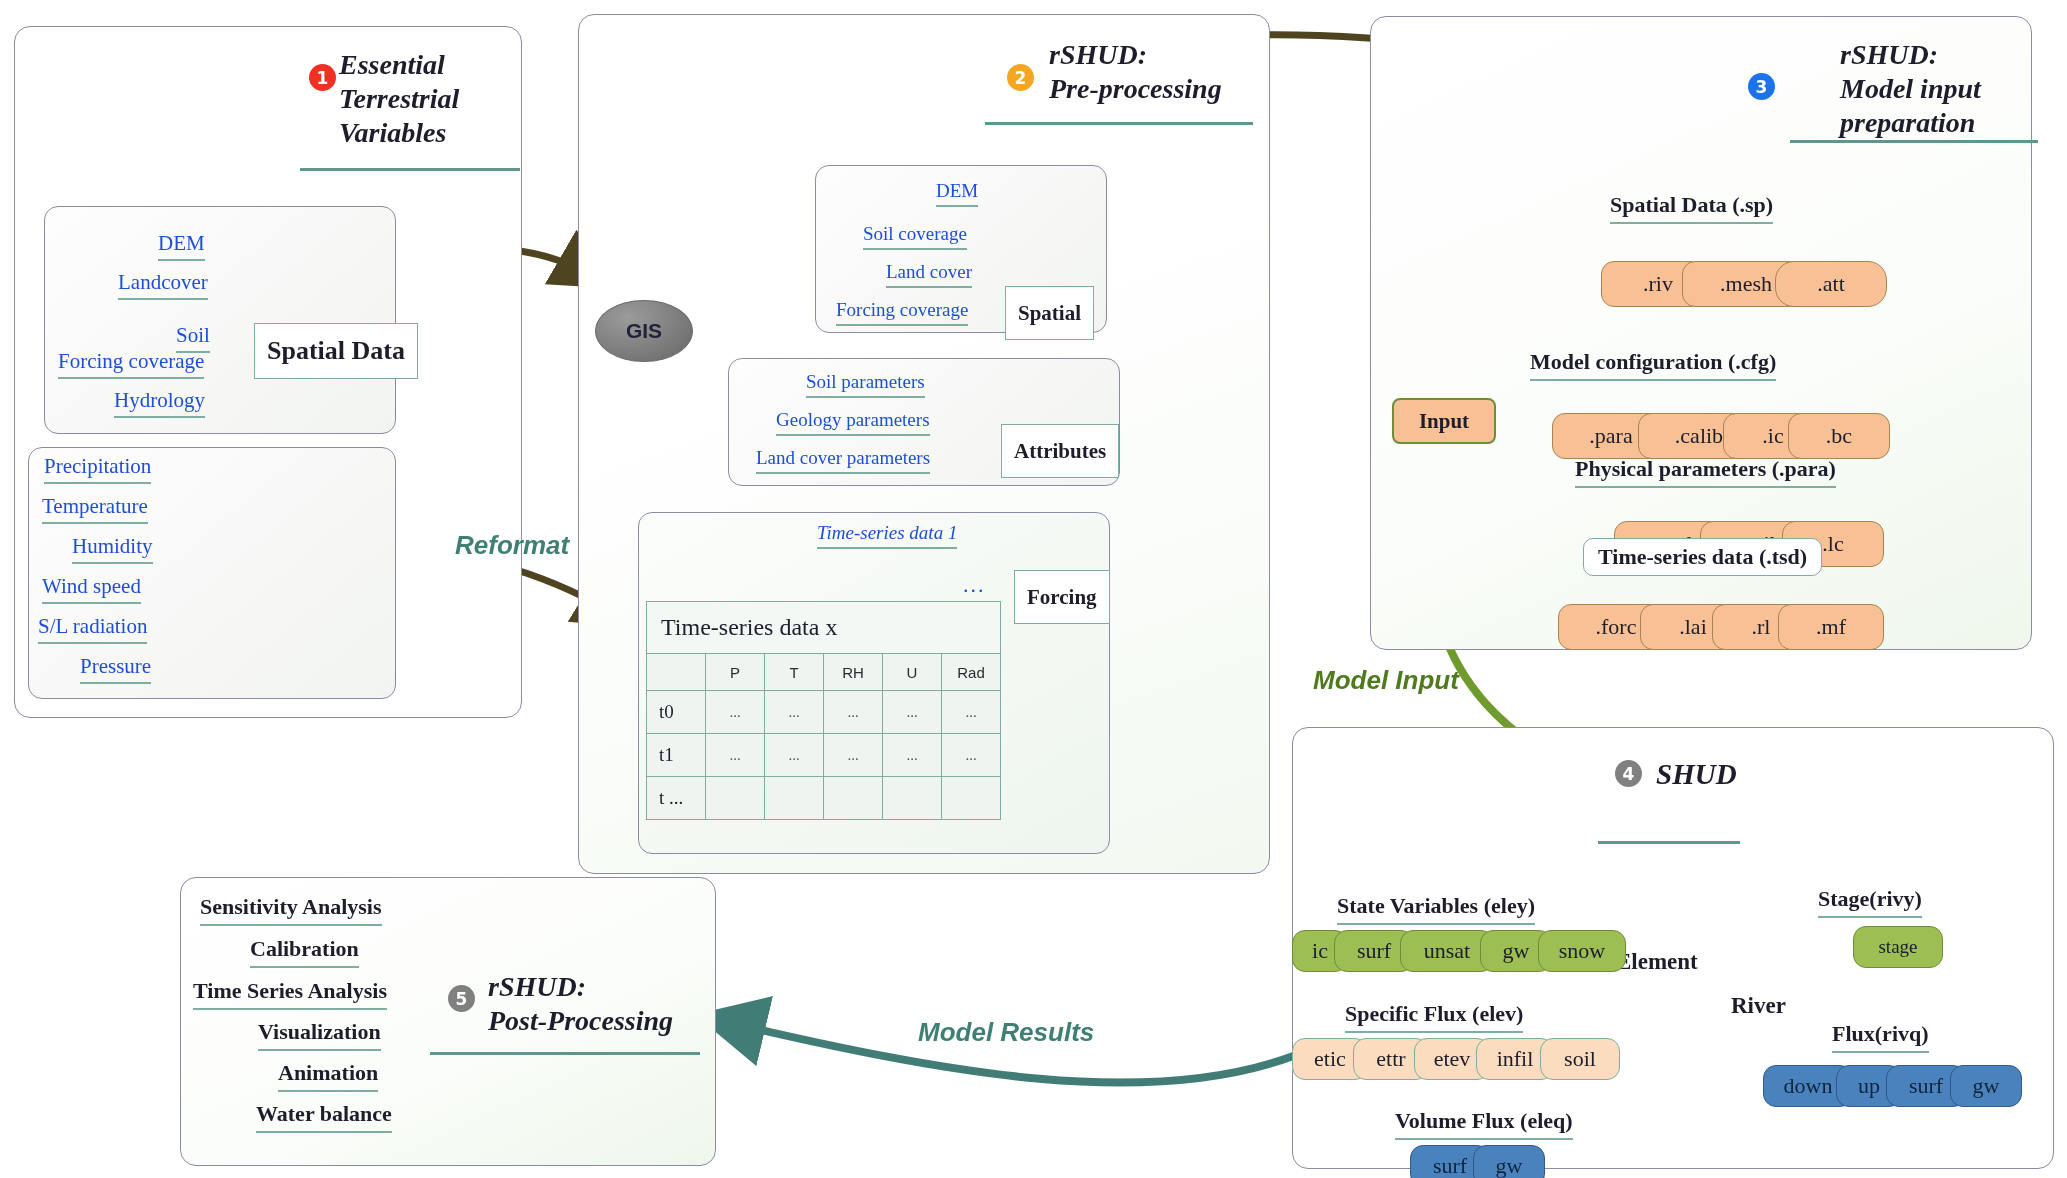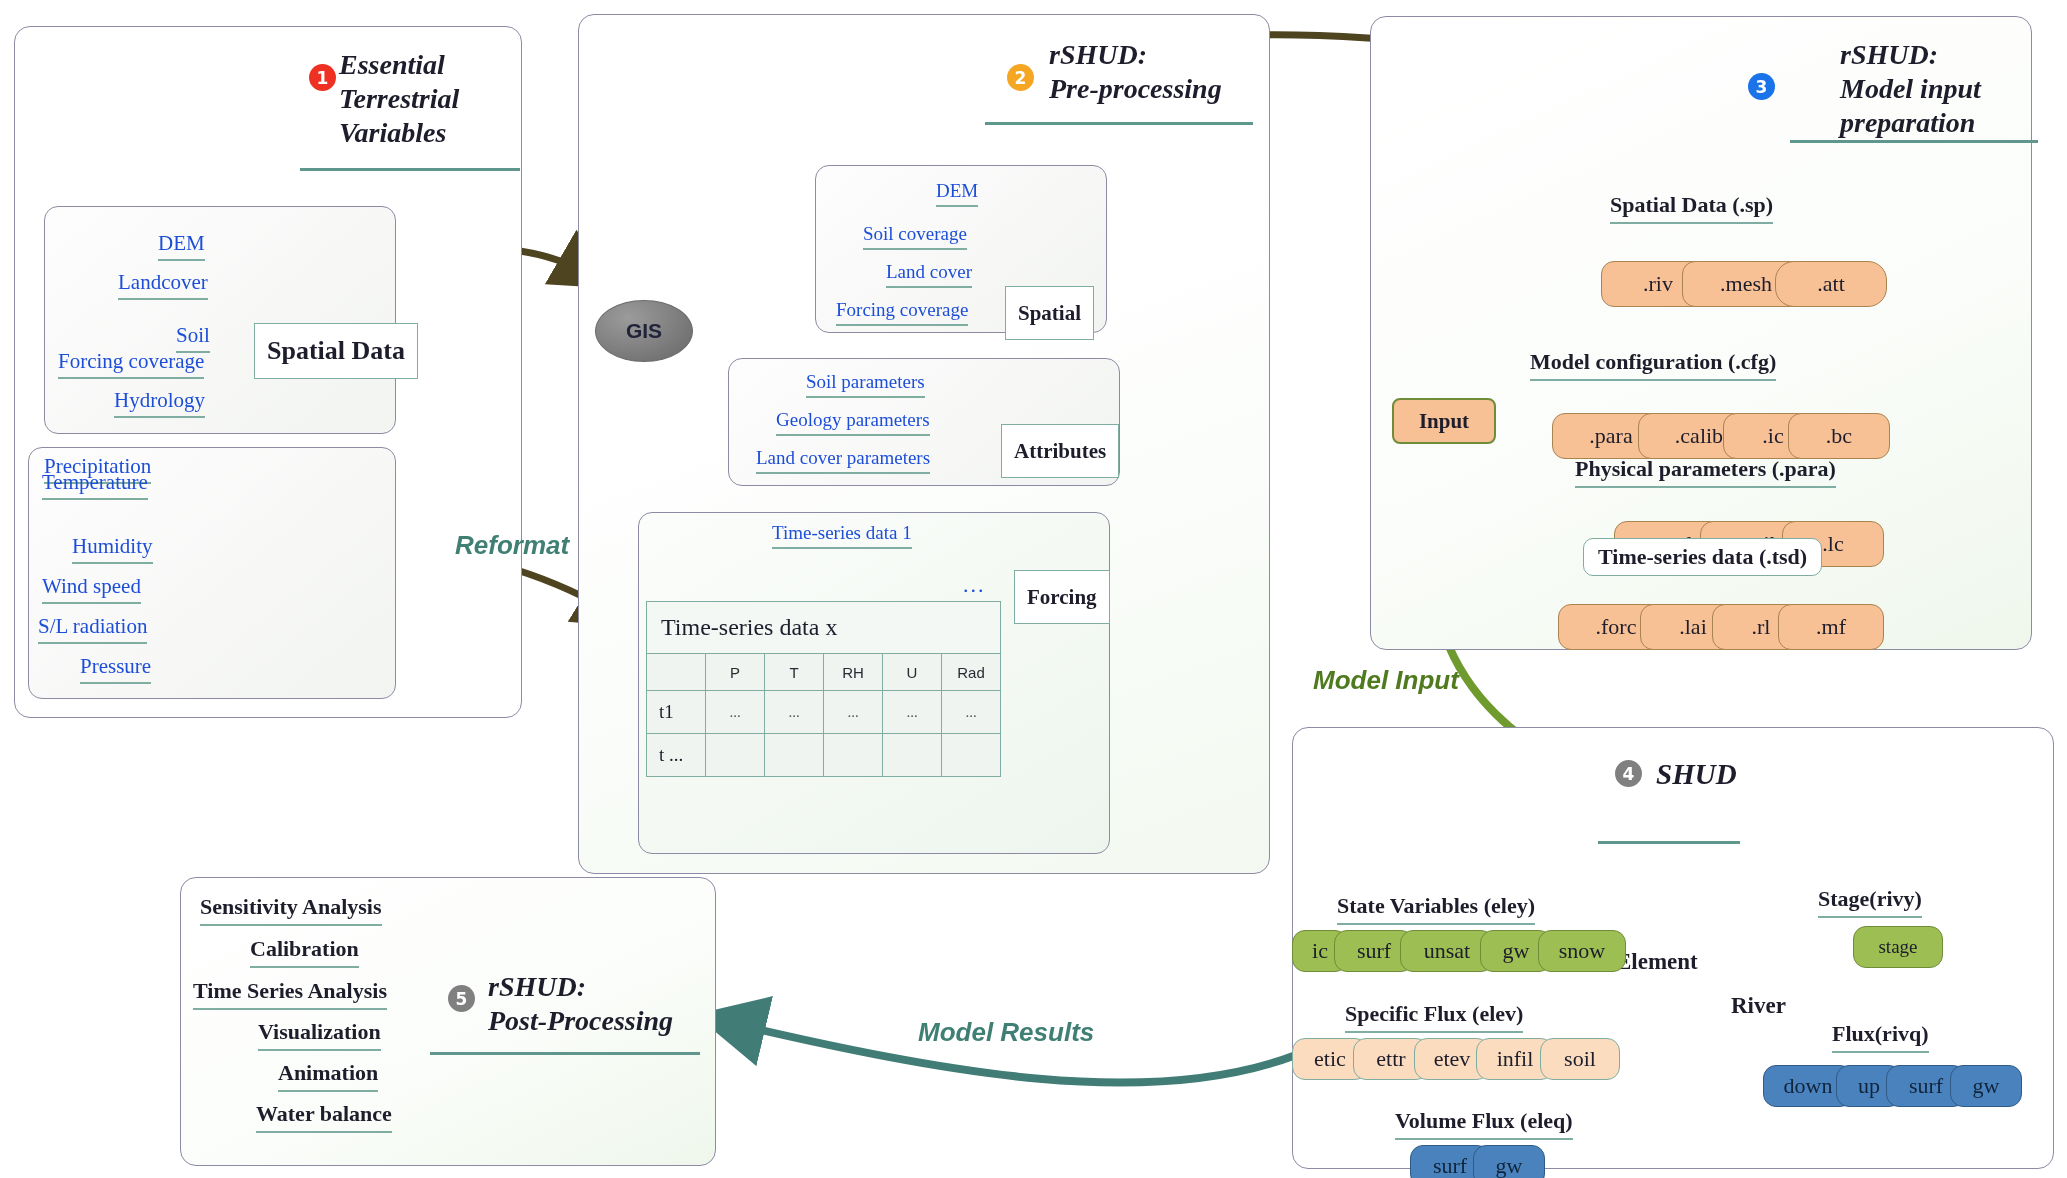--- a/index.html
+++ b/index.html
@@ -222,21 +222,21 @@
   <div class="groupbox" style="left:44px;top:206px;width:350px;height:226px;"></div>
   <div class="uline" style="left:158px;top:233px;">DEM</div>
   <div class="uline" style="left:118px;top:272px;">Landcover</div>
   <div class="uline" style="left:176px;top:325px;">Soil</div>
   <div class="uline" style="left:58px;top:351px;">Forcing coverage</div>
   <div class="uline" style="left:114px;top:390px;">Hydrology</div>
   <div class="framed" style="left:254px;top:323px;height:40px;">Spatial Data</div>
 
   <div class="groupbox" style="left:28px;top:447px;width:366px;height:250px;"></div>
   <div class="uline" style="left:44px;top:456px;">Precipitation</div>
-  <div class="uline" style="left:42px;top:472px;">Temperature</div>
+  <div class="uline" style="left:42px;top:496px;">Temperature</div>
   <div class="uline" style="left:72px;top:536px;">Humidity</div>
   <div class="uline" style="left:42px;top:576px;">Wind speed</div>
   <div class="uline" style="left:38px;top:616px;">S/L radiation</div>
   <div class="uline" style="left:80px;top:656px;">Pressure</div>
 
   <div class="panel tint" style="left:578px;top:14px;width:690px;height:858px;"></div>
 
   <div class="title" style="left:1049px;top:38px;width:210px;">rSHUD:
 Pre-processing</div>
   <div class="badge" style="left:1007px;top:64px;background:#f5a623;">2</div>
@@ -252,38 +252,46 @@
   <div class="framed" style="left:1005px;top:256px;height:38px;font-size:21px;margin-top:30px;">Spatial</div>
 
   <div class="groupbox" style="left:728px;top:358px;width:390px;height:126px;"></div>
   <div class="uline sm" style="left:806px;top:372px;">Soil parameters</div>
   <div class="uline sm" style="left:776px;top:410px;">Geology parameters</div>
   <div class="uline sm" style="left:756px;top:448px;">Land cover parameters</div>
   <div class="framed" style="left:1001px;top:424px;height:38px;font-size:21px;">Attributes</div>
 
   <div class="groupbox" style="left:638px;top:512px;width:470px;height:340px;
               background:linear-gradient(150deg,#fbfdfa 0%,#eef5ee 100%);"></div>
-  <div class="uline sm" style="left:772px;top:523px;">Time-series data 1</div>
+  <div class="uline sm" style="left:817px;top:523px;font-style:italic;">Time-series data 1</div>
   <div class="uline sm" style="left:963px;top:574px;font-size:22px;letter-spacing:2px;">...</div>
   <div class="framed" style="left:1014px;top:570px;height:38px;font-size:21px;">Forcing</div>
 
   <table class="ts" style="left:646px;top:601px;">
     <tbody>
         <tr>
           <td class="cap" colspan="6">Time-series data x</td>
         </tr>
     <tr>
       <td class="hd"></td>
       <td class="hd">P</td>
       <td class="hd">T</td>
       <td class="hd">RH</td>
       <td class="hd">U</td>
       <td class="hd">Rad</td>
     </tr>
     <tr>
+      <td class="rh">t0</td>
+      <td class="cell">...</td>
+      <td class="cell">...</td>
+      <td class="cell">...</td>
+      <td class="cell">...</td>
+      <td class="cell">...</td>
+    </tr>
+    <tr>
       <td class="rh">t1</td>
       <td class="cell">...</td>
       <td class="cell">...</td>
       <td class="cell">...</td>
       <td class="cell">...</td>
       <td class="cell">...</td>
     </tr>
     <tr>
       <td class="rh">t ...</td>
       <td class="cell"></td>

